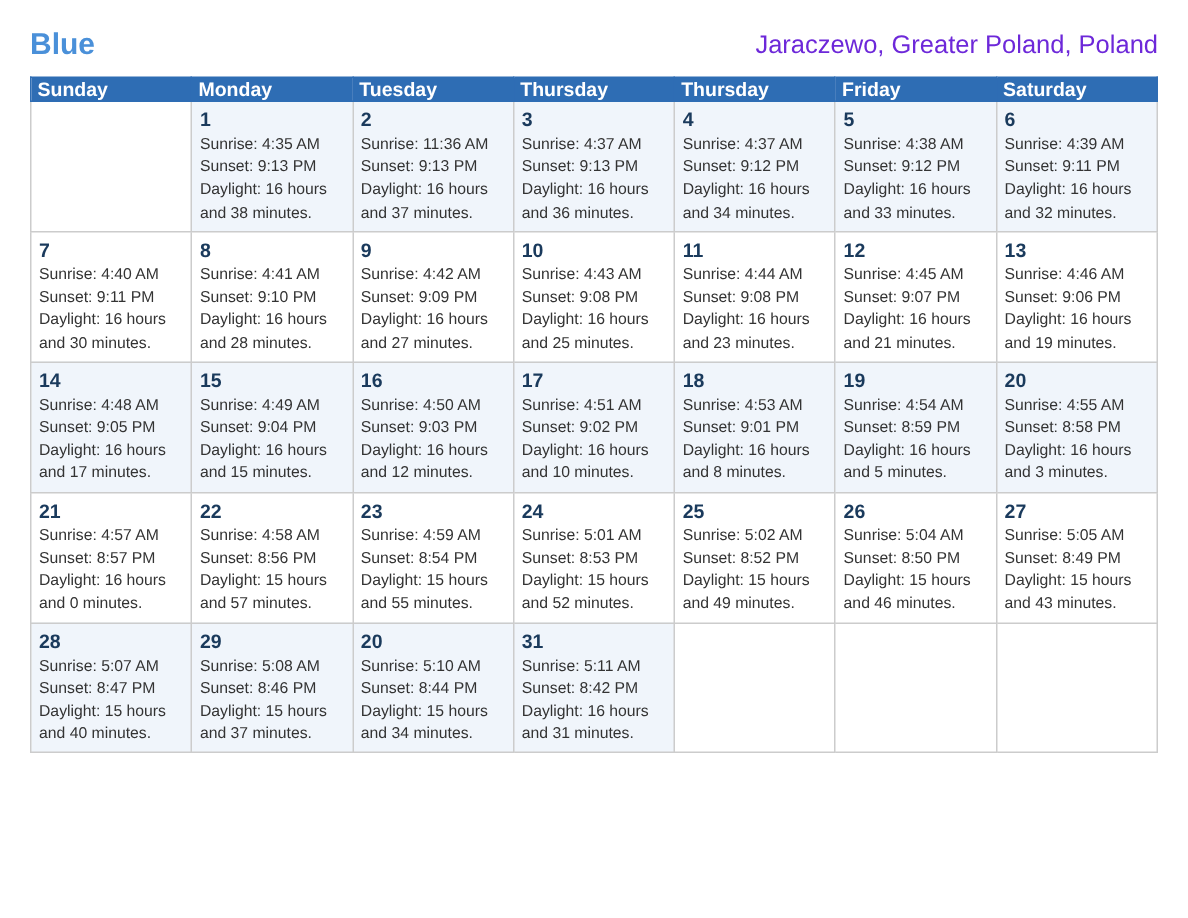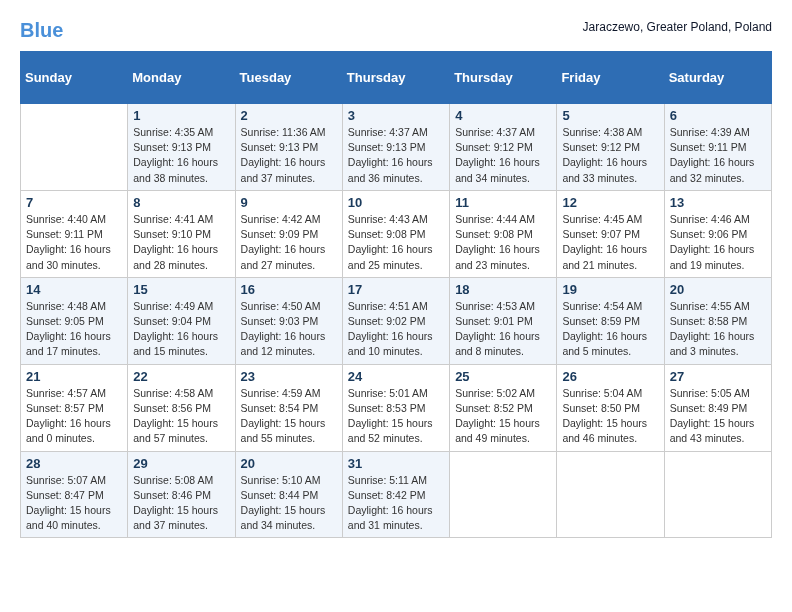--- a/index.html
+++ b/index.html
@@ -37,32 +37,32 @@
     .title-area {
       text-align: right;
     }
     .month-title {
       font-size: 42px;
       font-weight: bold;
       color: #1a3a5c;
       line-height: 1.1;
     }
     .location-title {
-      font-size: 12px;
-      color: #0f172a;
+      font-size: 17px;
+      color: #6d28d9;
     }
     table {
       width: 100%;
       border-collapse: collapse;
       font-size: 11px;
     }
     thead tr th {
       background-color: #2e6db4;
       color: #fff;
-      padding: 18px 4px;
+      padding: 0 4px;
       text-align: left;
       font-size: 13px;
       font-weight: bold;
       border: 1px solid #2e6db4;
     }
     tbody tr td {
       border: 1px solid #ccc;
       vertical-align: top;
       padding: 4px 5px;
       min-height: 70px;

